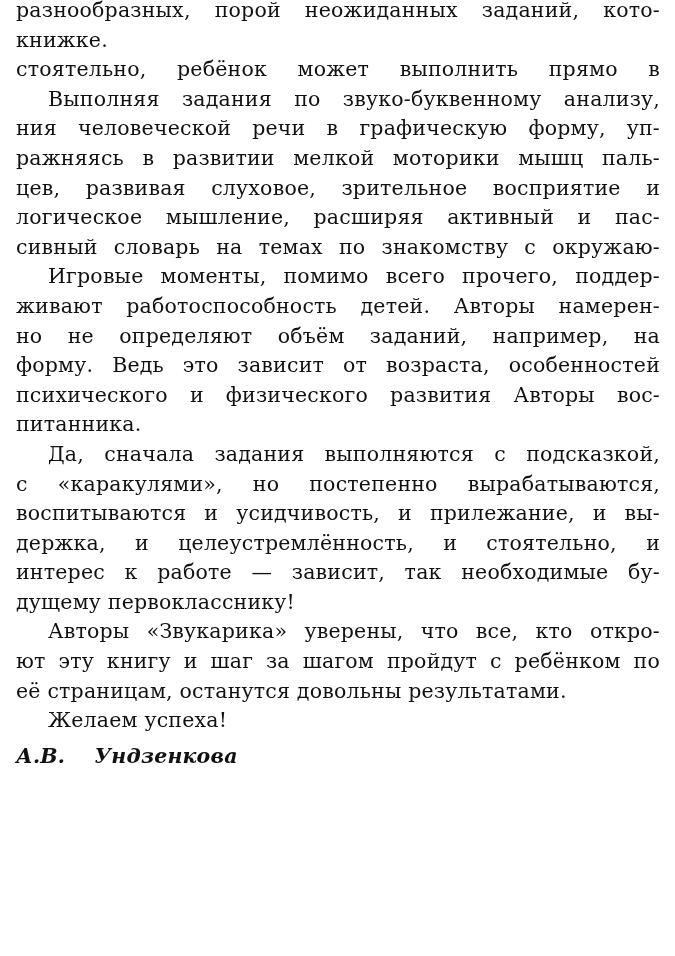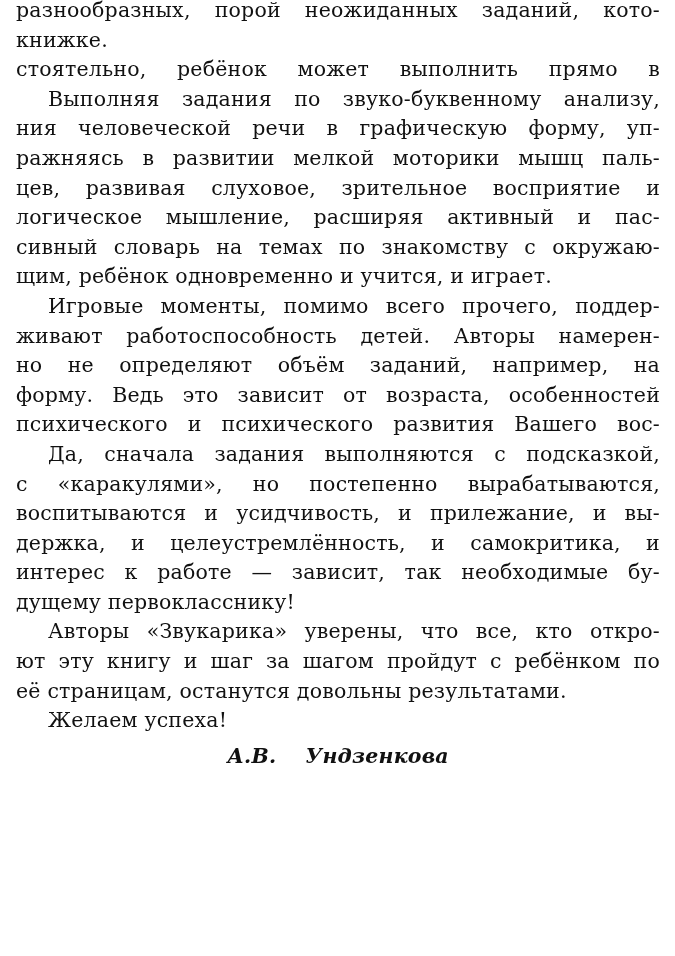--- a/index.html
+++ b/index.html
@@ -6,53 +6,53 @@
   body { width: 675px; height: 956px; overflow: hidden; position: relative; }
   .page {
     position: absolute; left: 16px; top: -4px; width: 644px;
     font-family: "DejaVu Serif", "Liberation Serif", serif;
     font-size: 20.5px; line-height: 29.6px; color: #111111;
     letter-spacing: 0.2px;
   }
   .line { display: block; white-space: nowrap; text-align: justify; text-align-last: justify; height: 29.6px; }
   .line.last { text-align-last: left; }
   .line.indent { padding-left: 32px; }
-  .sig { display: block; text-align: center; font-style: italic; font-weight: bold; white-space: pre; height: 29.6px; }
+  .sig { display: block; text-align: left; font-style: italic; font-weight: bold; white-space: pre; height: 29.6px; }
   .sig-wrap { margin-top: 6px; }
 </style>
 </head>
 <body>
 
 <div class="page">
   <div>
     <span class="line">разнообразных, порой неожиданных заданий, кото-</span>
     <span class="line last">книжке.</span>
     <span class="line">стоятельно, ребёнок может выполнить прямо в</span>
   </div>
   <div>
     <span class="line indent">Выполняя задания по звуко-буквенному анализу,</span>
     <span class="line">ния человеческой речи в графическую форму, уп-</span>
     <span class="line">ражняясь в развитии мелкой моторики мышц паль-</span>
     <span class="line">цев, развивая слуховое, зрительное восприятие и</span>
     <span class="line">логическое мышление, расширяя активный и пас-</span>
     <span class="line">сивный словарь на темах по знакомству с окружаю-</span>
-    <span class="line last">щим, ребёнок одновременно и учится, и играет.</span>
   </div>
   <div>
     <span class="line indent">Игровые моменты, помимо всего прочего, поддер-</span>
     <span class="line">живают работоспособность детей. Авторы намерен-</span>
     <span class="line">но не определяют объём заданий, например, на</span>
     <span class="line">форму. Ведь это зависит от возраста, особенностей</span>
-    <span class="line">психического и психического развития Вашего вос-</span>
+    <span class="line">психического и физического развития Авторы вос-</span>
+    <span class="line last">питанника.</span>
   </div>
   <div>
     <span class="line indent">Да, сначала задания выполняются с подсказкой,</span>
     <span class="line">с «каракулями», но постепенно вырабатываются,</span>
     <span class="line">воспитываются и усидчивость, и прилежание, и вы-</span>
-    <span class="line">держка, и целеустремлённость, и самокритика, и</span>
+    <span class="line">держка, и целеустремлённость, и стоятельно, и</span>
     <span class="line">интерес к работе — зависит, так необходимые бу-</span>
     <span class="line last">дущему первокласснику!</span>
   </div>
   <div>
     <span class="line indent">Авторы «Звукарика» уверены, что все, кто откро-</span>
     <span class="line">ют эту книгу и шаг за шагом пройдут с ребёнком по</span>
     <span class="line last">её страницам, останутся довольны результатами.</span>
   </div>
   <div>
     <span class="line indent last">Желаем успеха!</span>

